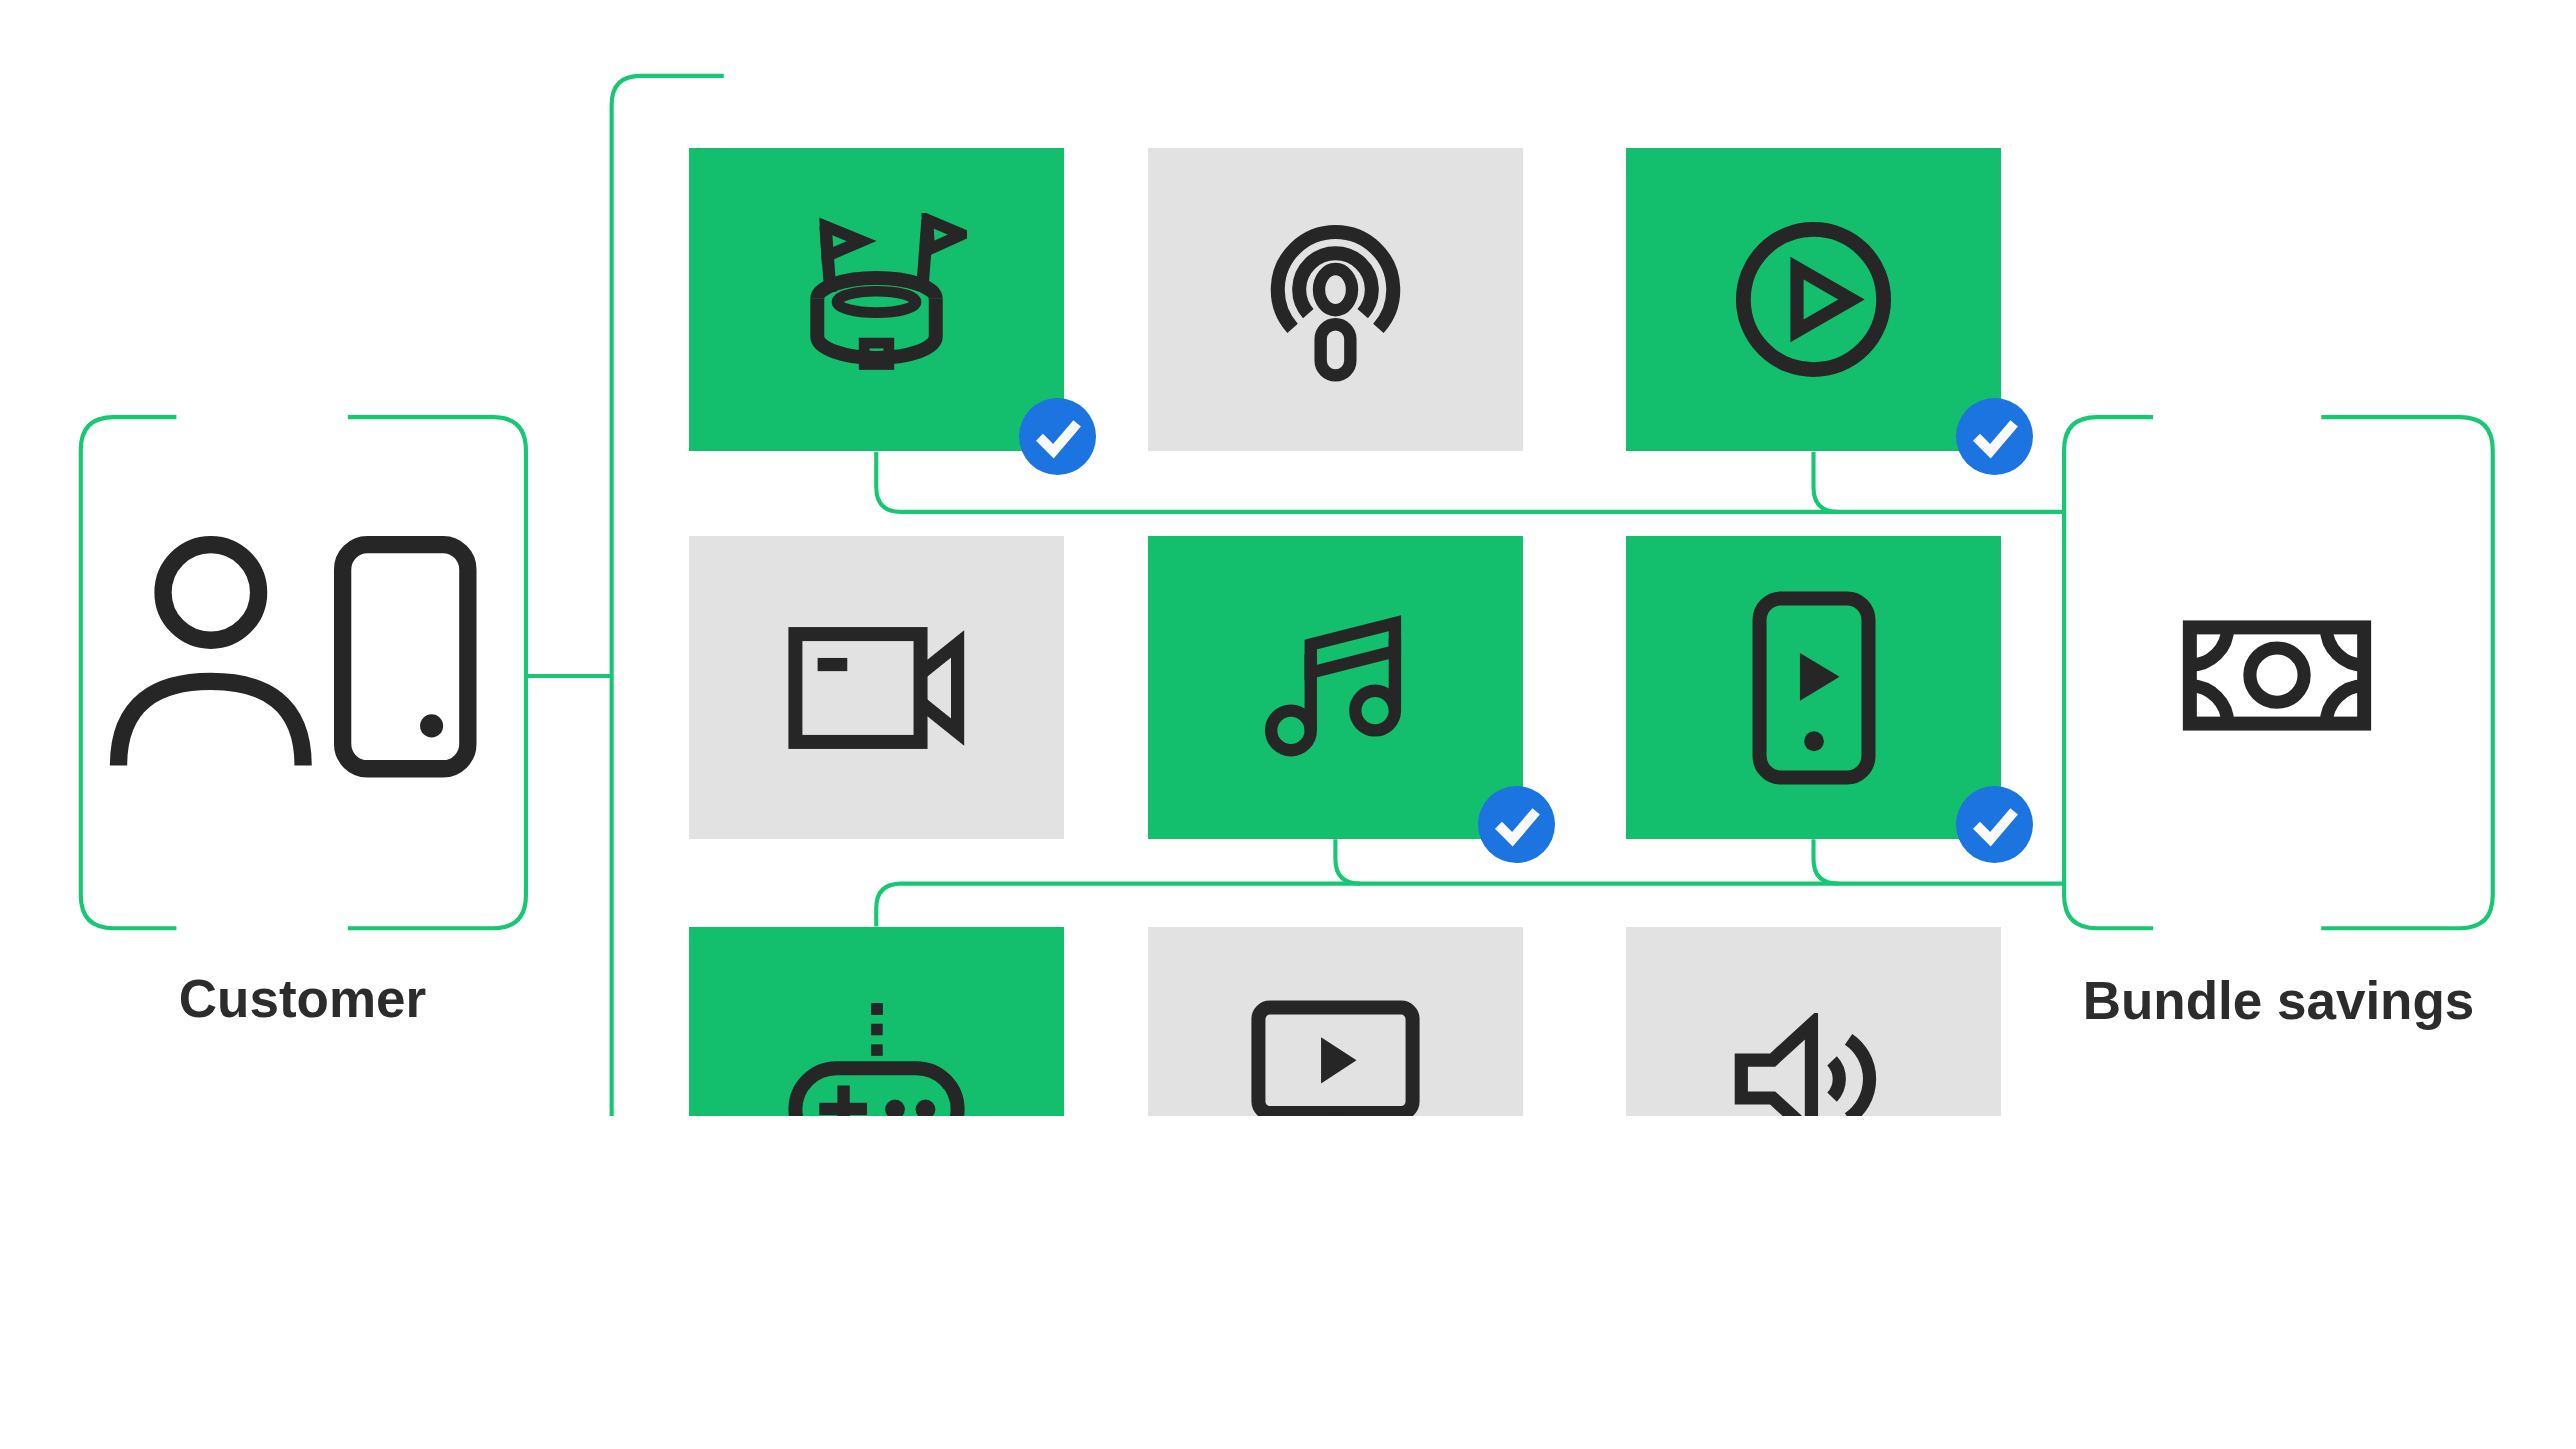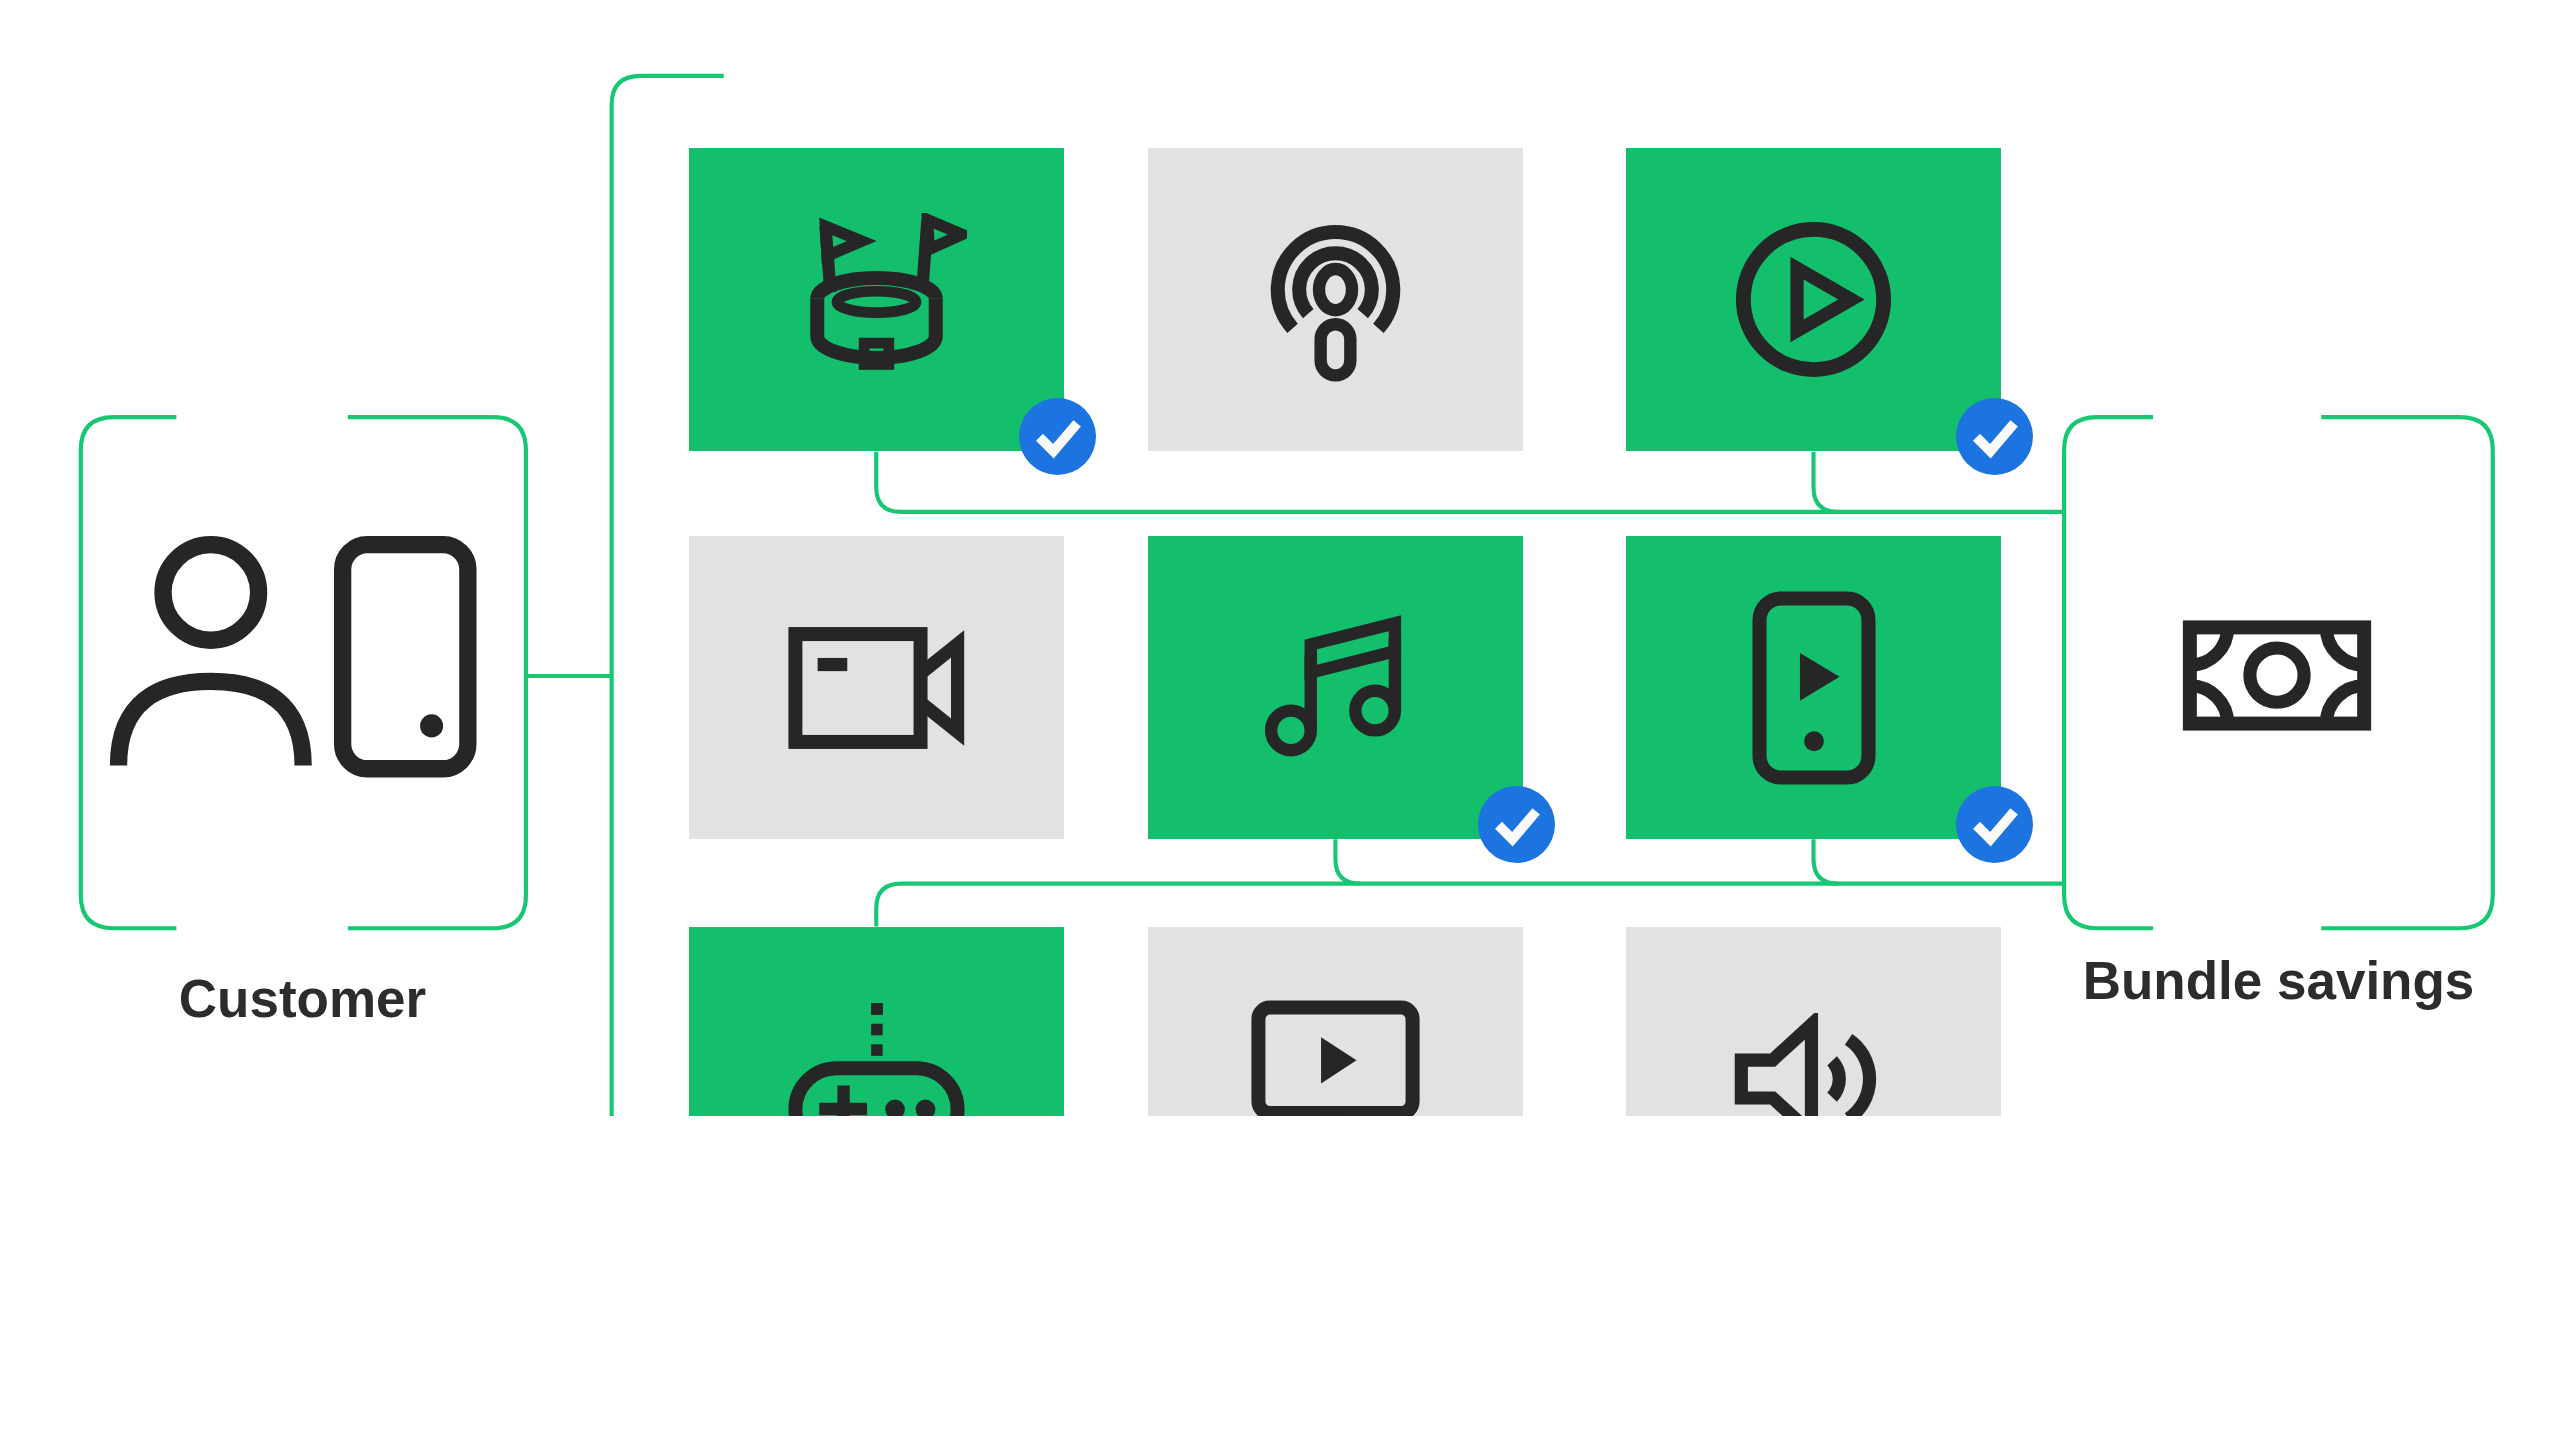--- a/index.html
+++ b/index.html
@@ -40,21 +40,21 @@
   .figure{position:absolute;z-index:2;}
   .diagram-label{
     position:absolute;z-index:2;
     color:var(--text);
     font-size:53px;font-weight:600;
     text-align:center;line-height:66px;
     letter-spacing:0px;
     white-space:nowrap;
   }
   #customer-label{left:79px;top:966px;width:447px;}
-  #bundle-label{left:2064px;top:948px;width:429px;}
+  #bundle-label{left:2064px;top:968px;width:429px;}
   #grid-label{left:890px;top:1312px;width:828px;}
 </style>
 </head>
 <body>
 
 <div id="stage">
 
   <svg id="connectors" width="2576" height="1450" viewBox="0 0 3125 1759">
     <path d="M 878 92 H 777 Q 742 92 742 127 V 1565 Q 742 1600 777 1600 H 878"></path>
     <path d="M 638 820 H 742"></path>

